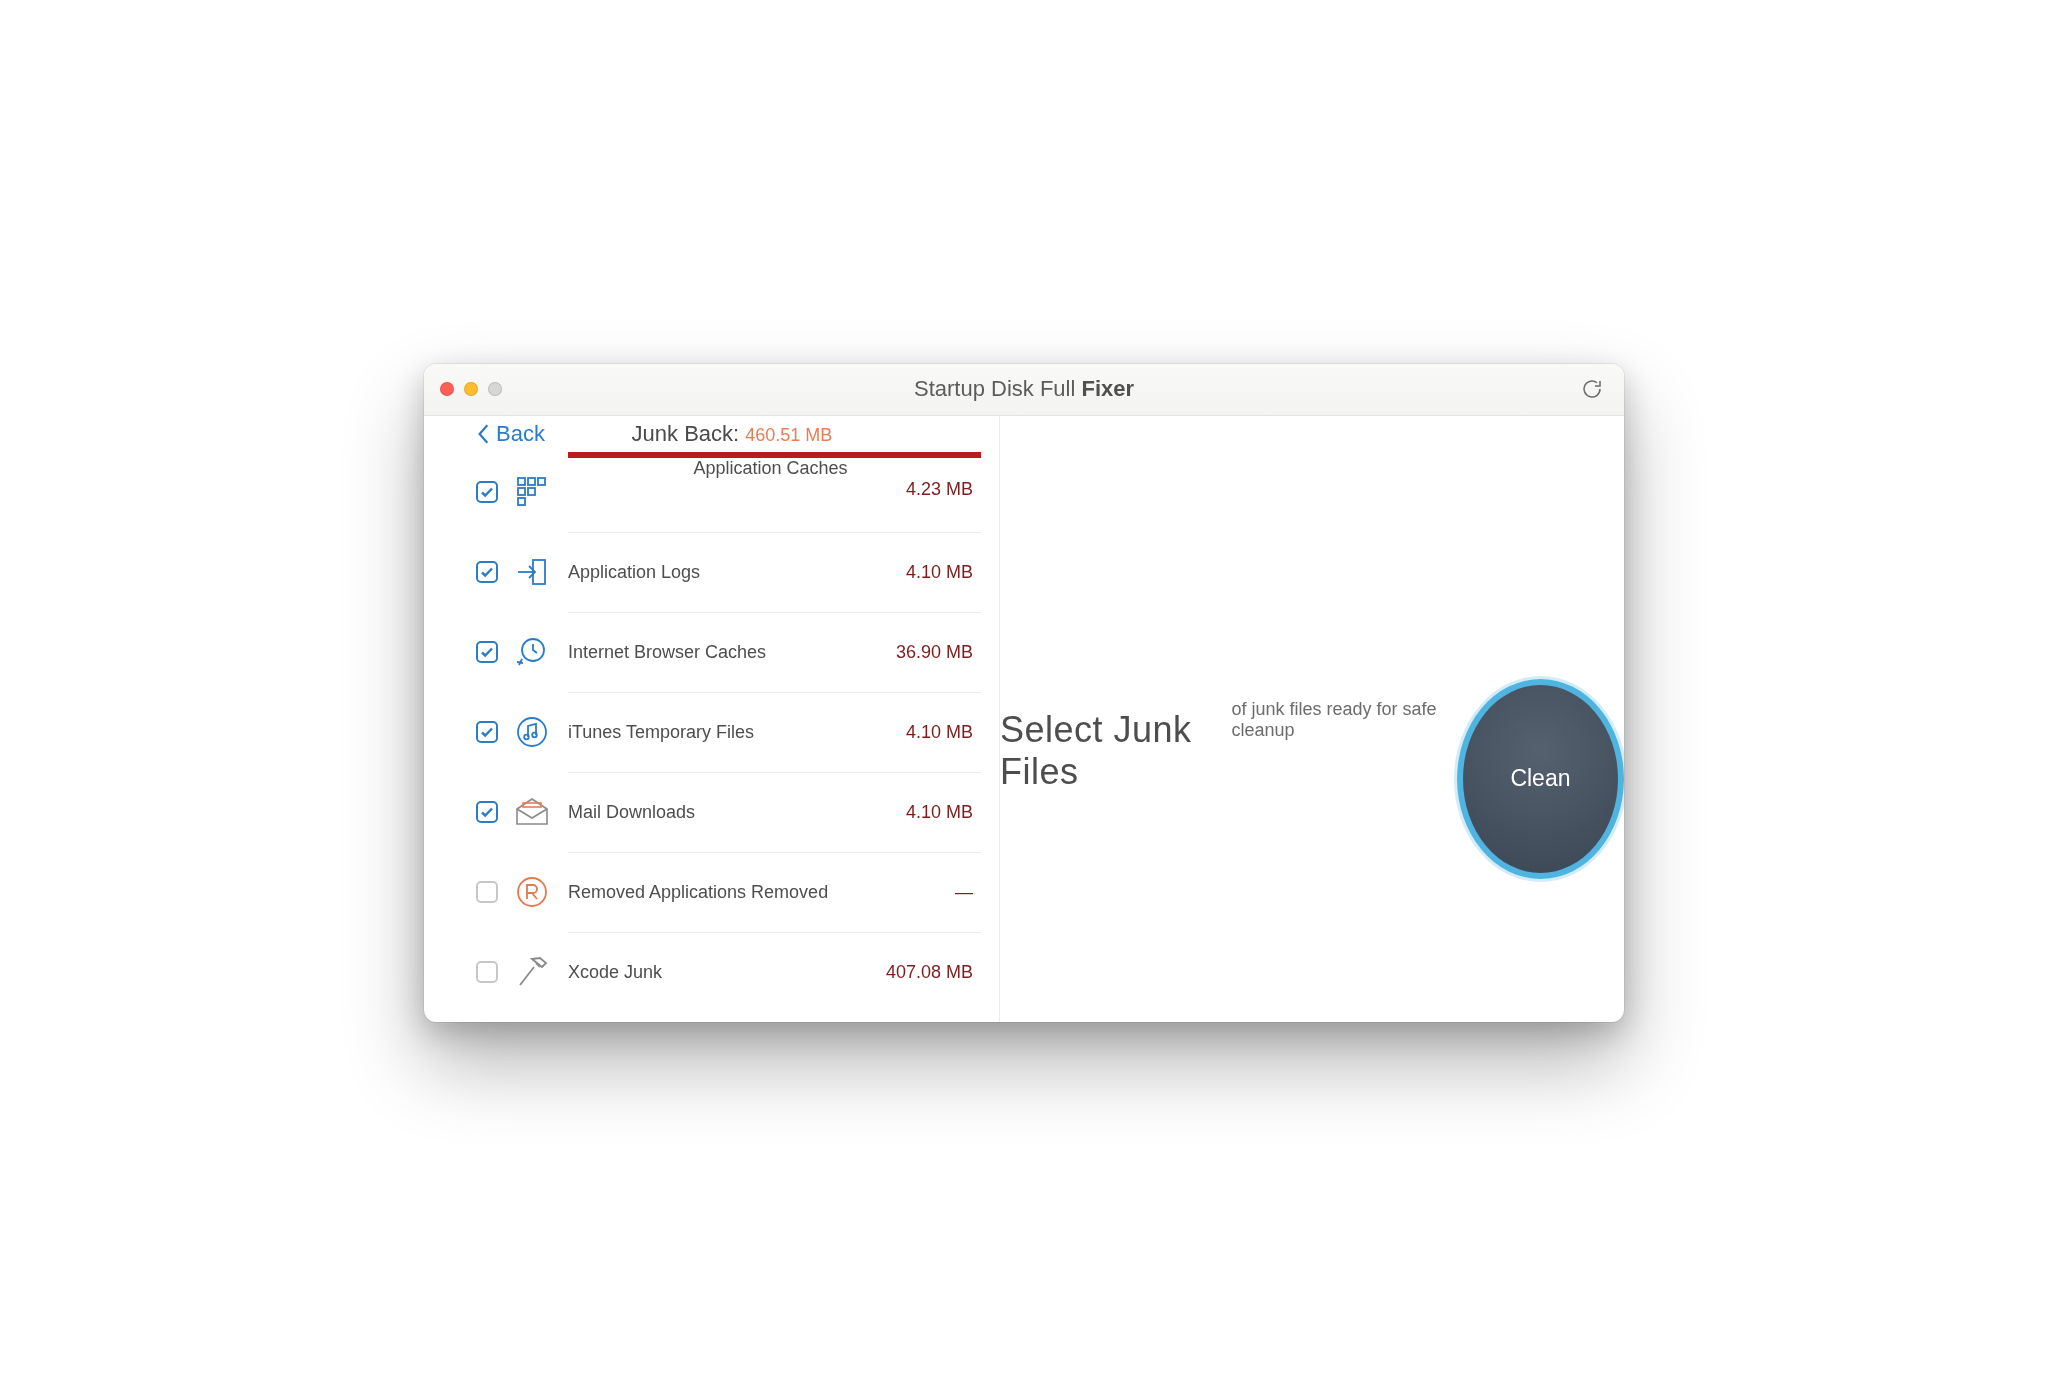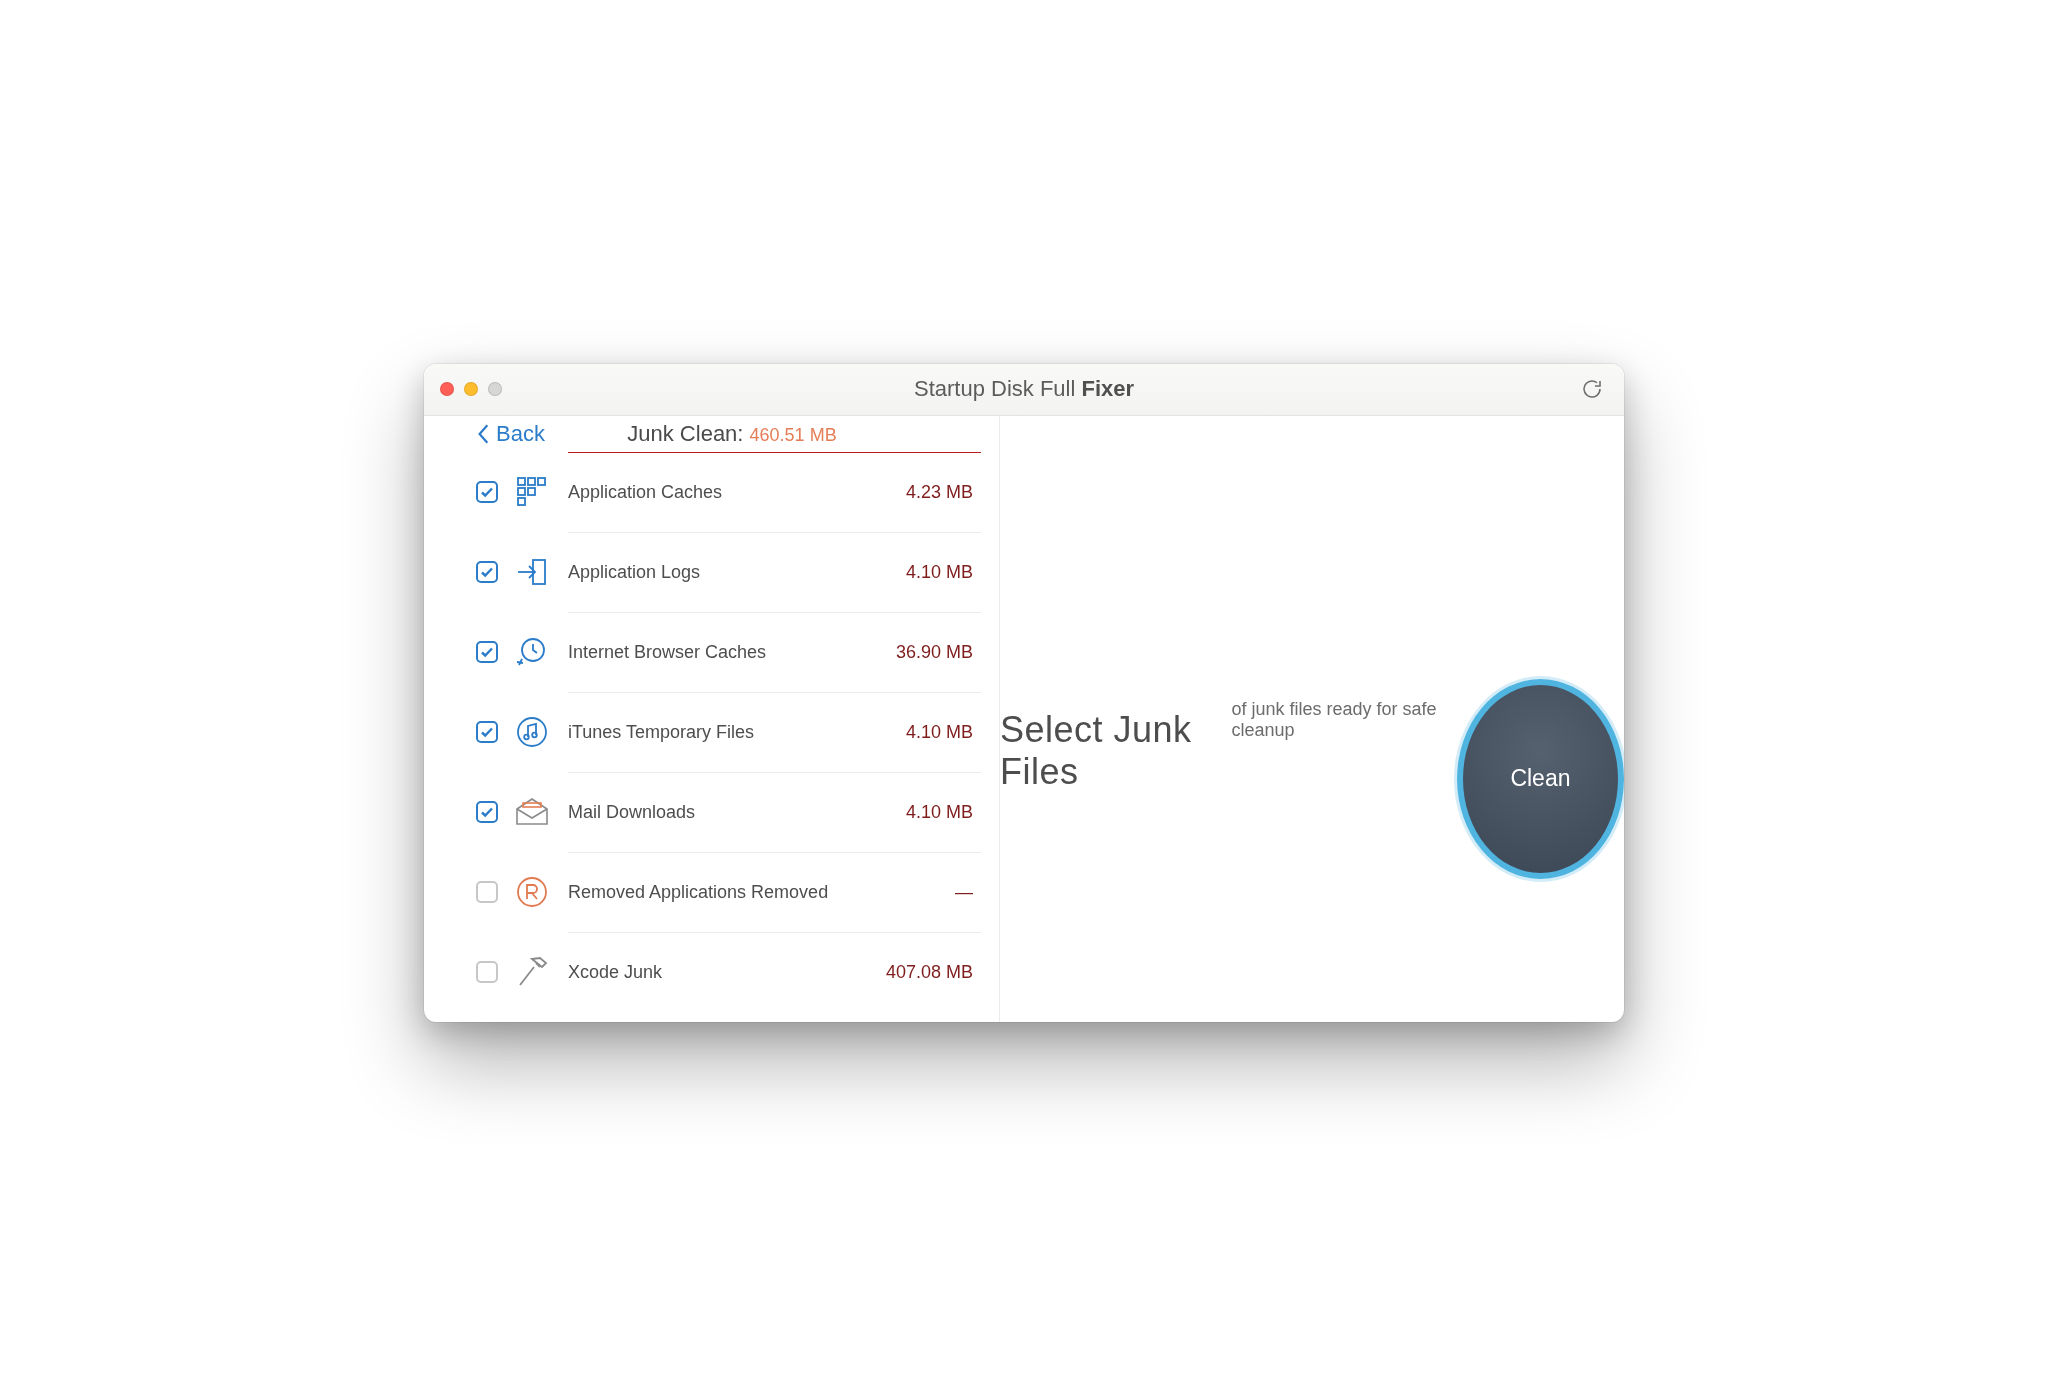--- a/index.html
+++ b/index.html
@@ -107,21 +107,21 @@
     height: 80px;
   }
   .inner {
     flex:1;
     display:flex; align-items:center;
     height:100%;
     border-top: 1px solid #ececec;
     margin-left: 92px;
     padding-right: 8px;
   }
-  .row:first-child .inner { border-top: 1px solid #b91c1c; }
+  .row:first-child .inner { border-top: 6px solid #b91c1c; flex-direction: column; }
   .row:last-child .inner  { border-bottom: none; text-align: right; }
   .lead {
     position:absolute;
     display:flex; align-items:center;
     gap:16px;
   }
   .row-wrap { position:relative; }
   .cbx {
     width:22px; height:22px;
     border:2px solid #2b7cc9;
@@ -203,21 +203,21 @@
 
     <div class="left">
       <div class="left-header">
         <div class="back">
           <svg width="16" height="22" viewBox="0 0 12 20" fill="none" stroke="#2b7cc9" stroke-width="2">
             <path d="M9 2 L2 10 L9 18"></path>
           </svg>
           <span>Back</span>
         </div>
         <div class="junk-title">
-          <span class="label">Junk Clean: </span><span class="size">460.51 MB</span>
+          <span class="label">Junk Back: </span><span class="size">460.51 MB</span>
         </div>
       </div>
 
       <div class="list">
 
         <div class="row row-wrap">
           <div class="lead">
             <div class="cbx">
               <svg width="14" height="14" viewBox="0 0 14 14" fill="none" stroke="currentColor" stroke-width="2.4">
                   <path d="M2 7.5 5.2 10.5 12 3.5"></path>

